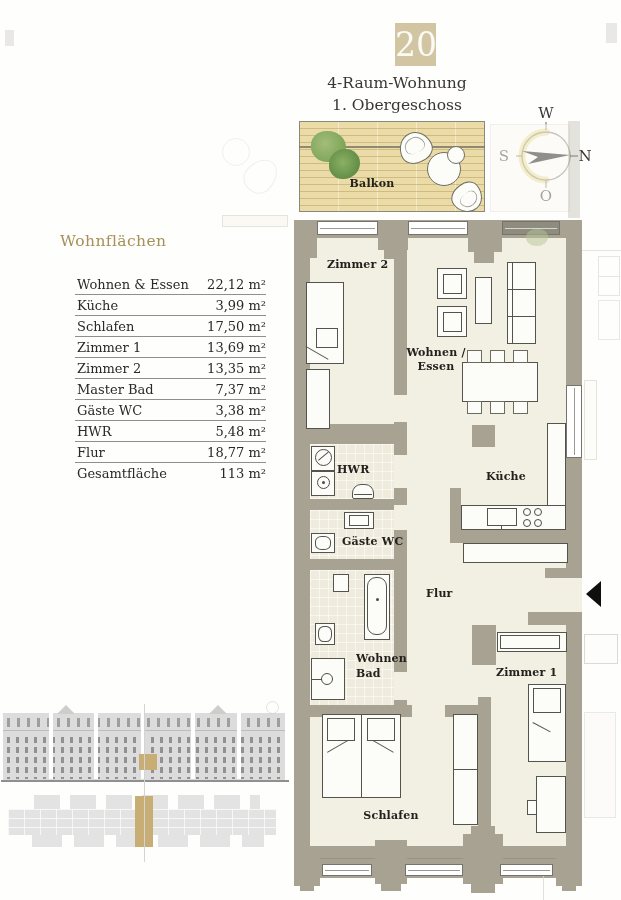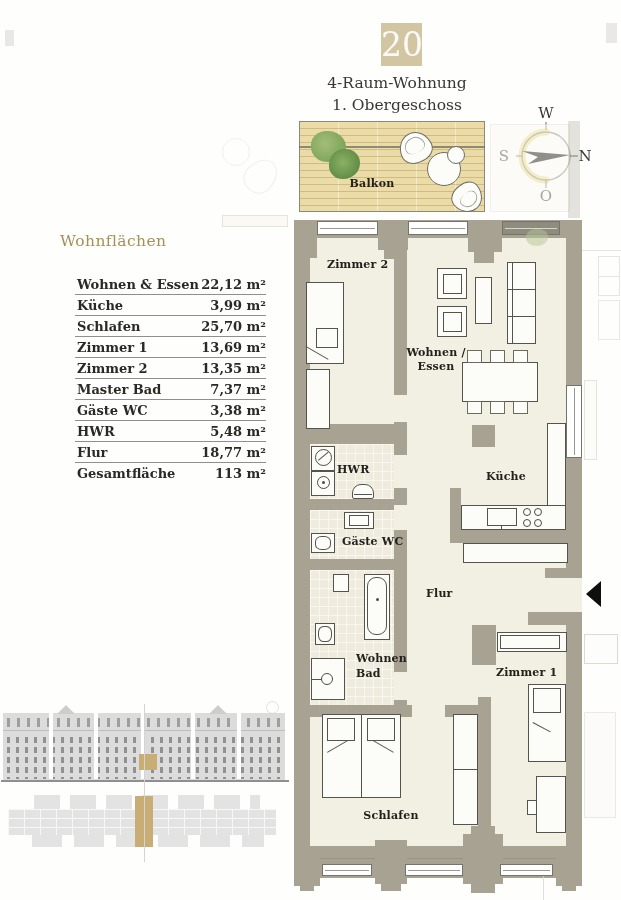--- a/index.html
+++ b/index.html
@@ -18,24 +18,24 @@
   .line{position:absolute;background:#55544c;}
   .win{position:absolute;background:#ffffff;border:1px solid #76746a;box-sizing:border-box;}
   .winline{position:absolute;left:2px;right:2px;top:50%;height:1px;background:#9a9890;}
   .lbl{position:absolute;font-size:11px;font-weight:bold;color:#23211d;white-space:nowrap;letter-spacing:.2px;}
   .faintbox{position:absolute;box-sizing:border-box;}
   
   .tbl-heading{position:absolute;left:60px;top:232px;font-size:15.5px;color:#a68f58;letter-spacing:.4px;}
   .tbl{position:absolute;left:75px;top:274px;width:191px;}
   .tbl-row{display:flex;justify-content:space-between;align-items:center;height:21px;
            border-bottom:1px solid #8f8f8f;padding-left:2px;box-sizing:border-box;
-           font-size:13px;color:#2b2925;font-weight:bold;}
+           font-size:13px;color:#2b2925;}
   .tbl-row:last-child{border-bottom:none;}
   
-  .unit-box{position:absolute;left:381px;top:23px;width:41px;height:43px;background:#d2c5a1;
+  .unit-box{position:absolute;left:395px;top:23px;width:41px;height:43px;background:#d2c5a1;
             color:#fbfaf7;font-size:33px;text-align:center;line-height:44px;}
   .title{position:absolute;left:247px;top:74px;width:300px;text-align:center;font-size:15.5px;color:#3a3733;}
   .subtitle{position:absolute;left:247px;top:96px;width:300px;text-align:center;font-size:15.5px;color:#3a3733;}
   .deck{position:absolute;left:299px;top:121px;width:186px;height:91px;background:#ebdba6;
         border:1px solid #8b897c;box-sizing:border-box;
         background-image:repeating-linear-gradient(to bottom,transparent 0 6px,rgba(150,122,58,.33) 6px 7px),
                          repeating-linear-gradient(to right,transparent 0 38px,rgba(255,255,255,.45) 38px 39px);}
   .chairshell{position:absolute;background:#fcfcf9;border:1px solid #6f6e63;box-sizing:border-box;
               border-radius:50% 50% 46% 46% / 62% 62% 40% 40%;}
   .chairshell .in{position:absolute;left:5px;right:5px;top:4px;bottom:9px;border:1px solid #a3a196;
@@ -264,21 +264,21 @@
     <div class="tbl-row">
         <span>Wohnen &amp; Essen</span>
         <span>22,12 m²</span>
       </div>
     <div class="tbl-row">
         <span>Küche</span>
         <span>3,99 m²</span>
       </div>
     <div class="tbl-row">
         <span>Schlafen</span>
-        <span>25,70 m²</span>
+        <span>17,50 m²</span>
       </div>
     <div class="tbl-row">
         <span>Zimmer 1</span>
         <span>13,69 m²</span>
       </div>
     <div class="tbl-row">
         <span>Zimmer 2</span>
         <span>13,35 m²</span>
       </div>
     <div class="tbl-row">

